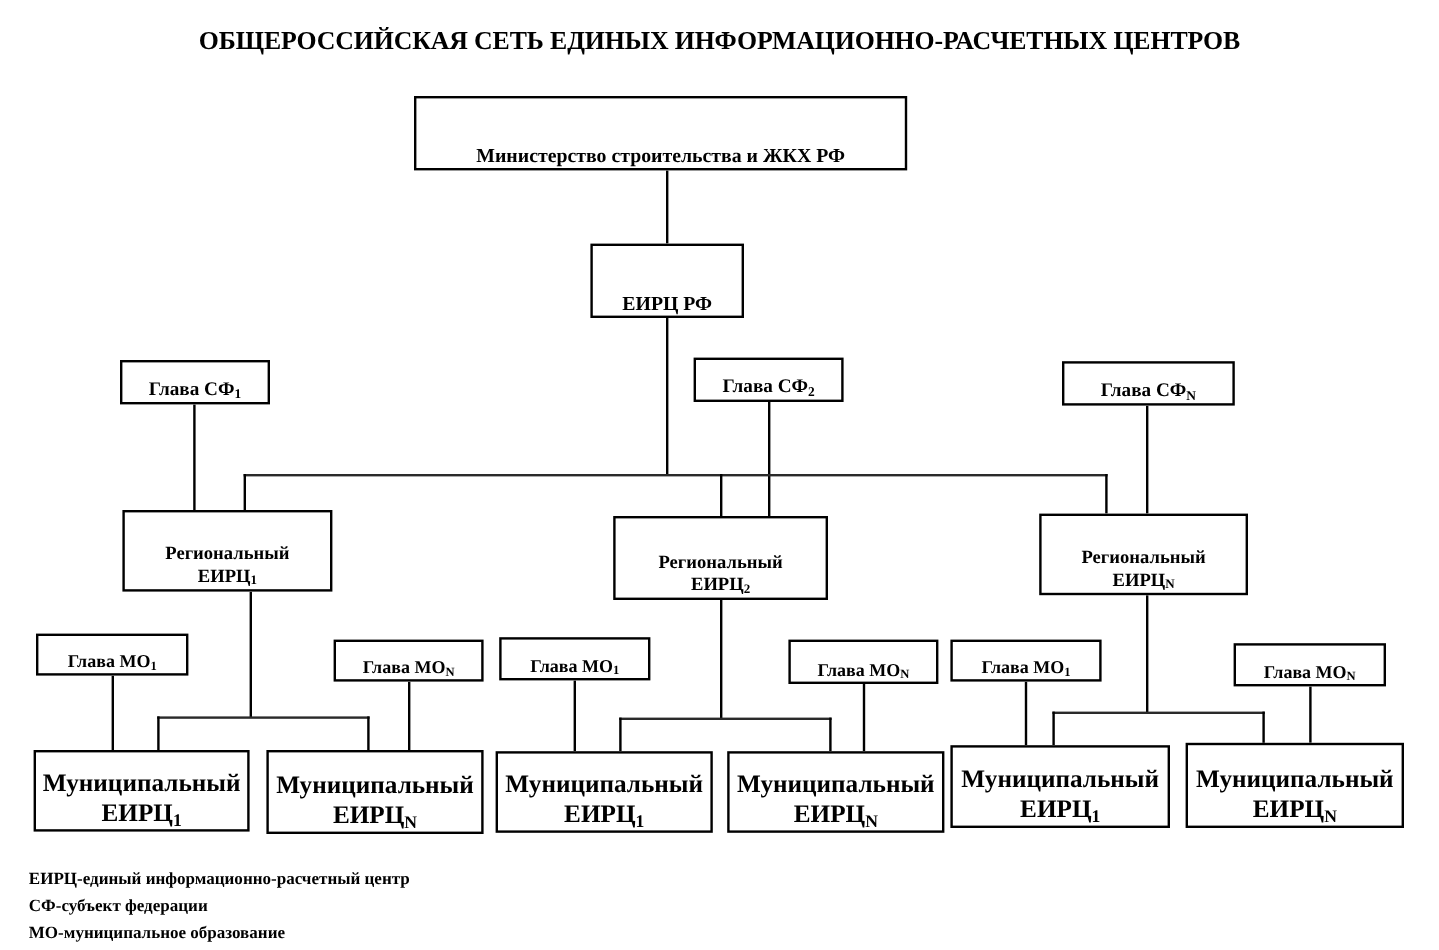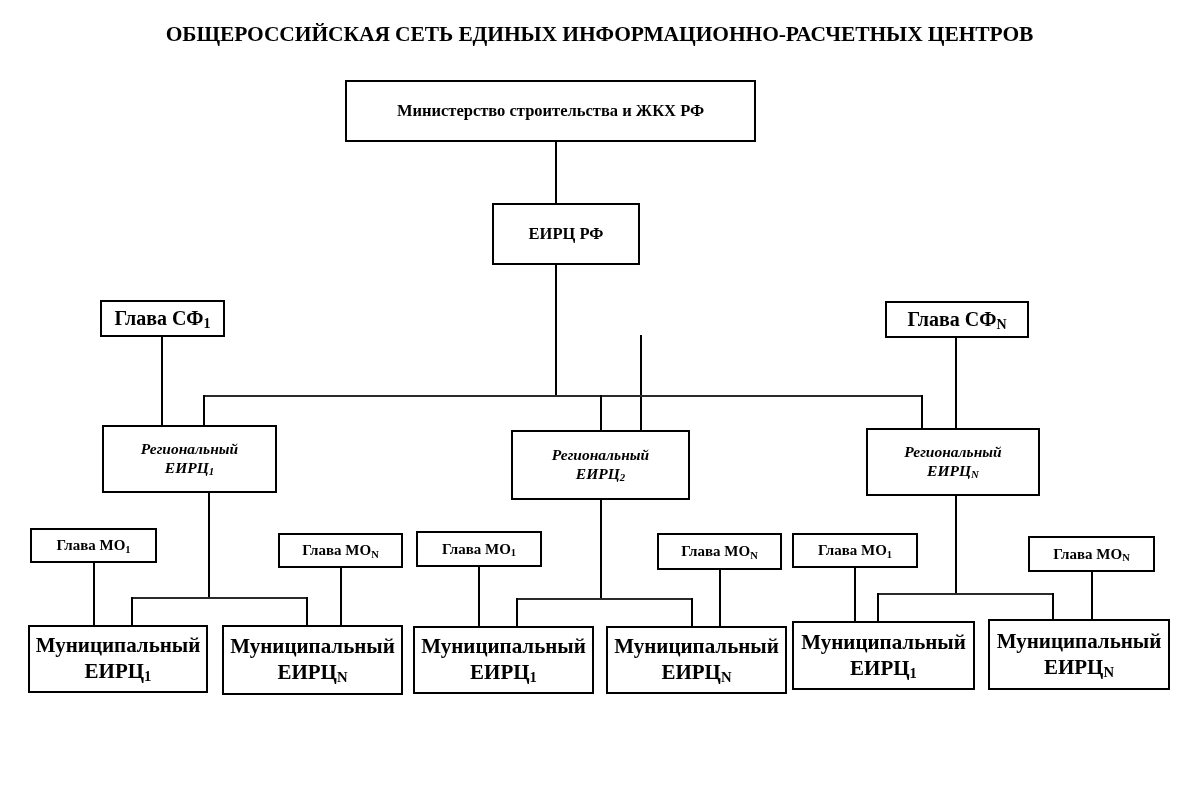--- a/index.html
+++ b/index.html
@@ -28,41 +28,41 @@
     letter-spacing:-0.1px;
     white-space:nowrap;
   }
   
   .box{
     position:absolute;
     box-sizing:border-box;
     border:2.5px solid #000000;
     background:#ffffff;
     display:flex;
-    align-items:center;
+    align-items:flex-end;
     justify-content:center;
     text-align:center;
     font-weight:bold;
     line-height:1.22;
     z-index:5;
   }
   .box .tx{display:block;}
   .box sub{
     font-size:0.70em;
     font-weight:bold;
     vertical-align:baseline;
     position:relative;
     bottom:-0.22em;
     line-height:0;
   }
   
   .b-ministry{font-size:16.5px;}
   .b-eirc-rf{font-size:16.5px;}
-  .b-sf{font-size:20px;}
-  .b-reg{font-size:15.5px;font-style:italic;}
+  .b-sf{font-size:16px;}
+  .b-reg{font-size:15.5px;}
   .b-mo{font-size:15px;}
   .b-mun{font-size:21px;}
 
   
   .ln{position:absolute;background:#000000;z-index:1;}
   .v{width:2.2px;}
   .vthin{width:2px;}
   .hthin{height:1.6px;background:#2a2a2a;}
 
   
@@ -83,28 +83,31 @@
   <div id="title">ОБЩЕРОССИЙСКАЯ СЕТЬ ЕДИНЫХ ИНФОРМАЦИОННО-РАСЧЕТНЫХ ЦЕНТРОВ</div>
 
   <div class="box b-ministry" style="left:345px; top:80px; width:411px; height:62px;">
     <div>
       <span class="tx">Министерство строительства и ЖКХ РФ</span>
     </div>
   </div>
 
   <div class="ln v" style="left:555px; top:142px; height:61px;"></div>
 
-  <div class="box b-eirc-rf" style="left:492px; top:203px; width:148px; height:62px;">
+  <div class="box b-eirc-rf" style="left:492px; top:203px; width:128px; height:62px;">
     <span class="tx">ЕИРЦ РФ</span>
   </div>
 
   <div class="ln v" style="left:555px; top:265px; height:131px;"></div>
 
   <div class="box b-sf" style="left:100px; top:300px; width:125px; height:37px;">
     <span><span>Глава СФ</span><sub>1</sub></span>
+  </div>
+  <div class="box b-sf" style="left:578px; top:298px; width:125px; height:37px;">
+    <span><span>Глава СФ</span><sub>2</sub></span>
   </div>
   <div class="box b-sf" style="left:885px; top:301px; width:144px; height:37px;">
     <span><span>Глава СФ</span><sub>N</sub></span>
   </div>
 
   <div class="ln v" style="left:161px; top:337px; height:88px;"></div>
 
   <div class="ln v" style="left:640px; top:335px; height:95px;"></div>
 
   <div class="ln v" style="left:955px; top:338px; height:90px;"></div>
@@ -204,14 +207,19 @@
       <span class="tx"><span>ЕИРЦ</span><sub>1</sub></span>
     </div>
   </div>
   <div class="box b-mun" style="left:988px; top:619px; width:182px; height:71px;">
     <div>
       <span class="tx">Муниципальный</span>
       <span class="tx"><span>ЕИРЦ</span><sub>N</sub></span>
     </div>
   </div>
 
+  <div id="legend">
+    <div>ЕИРЦ-единый информационно-расчетный центр</div>
+    <div>СФ-субъект федерации</div>
+    <div>МО-муниципальное образование</div>
+  </div>
 
 </div>
 
 </body></html>

